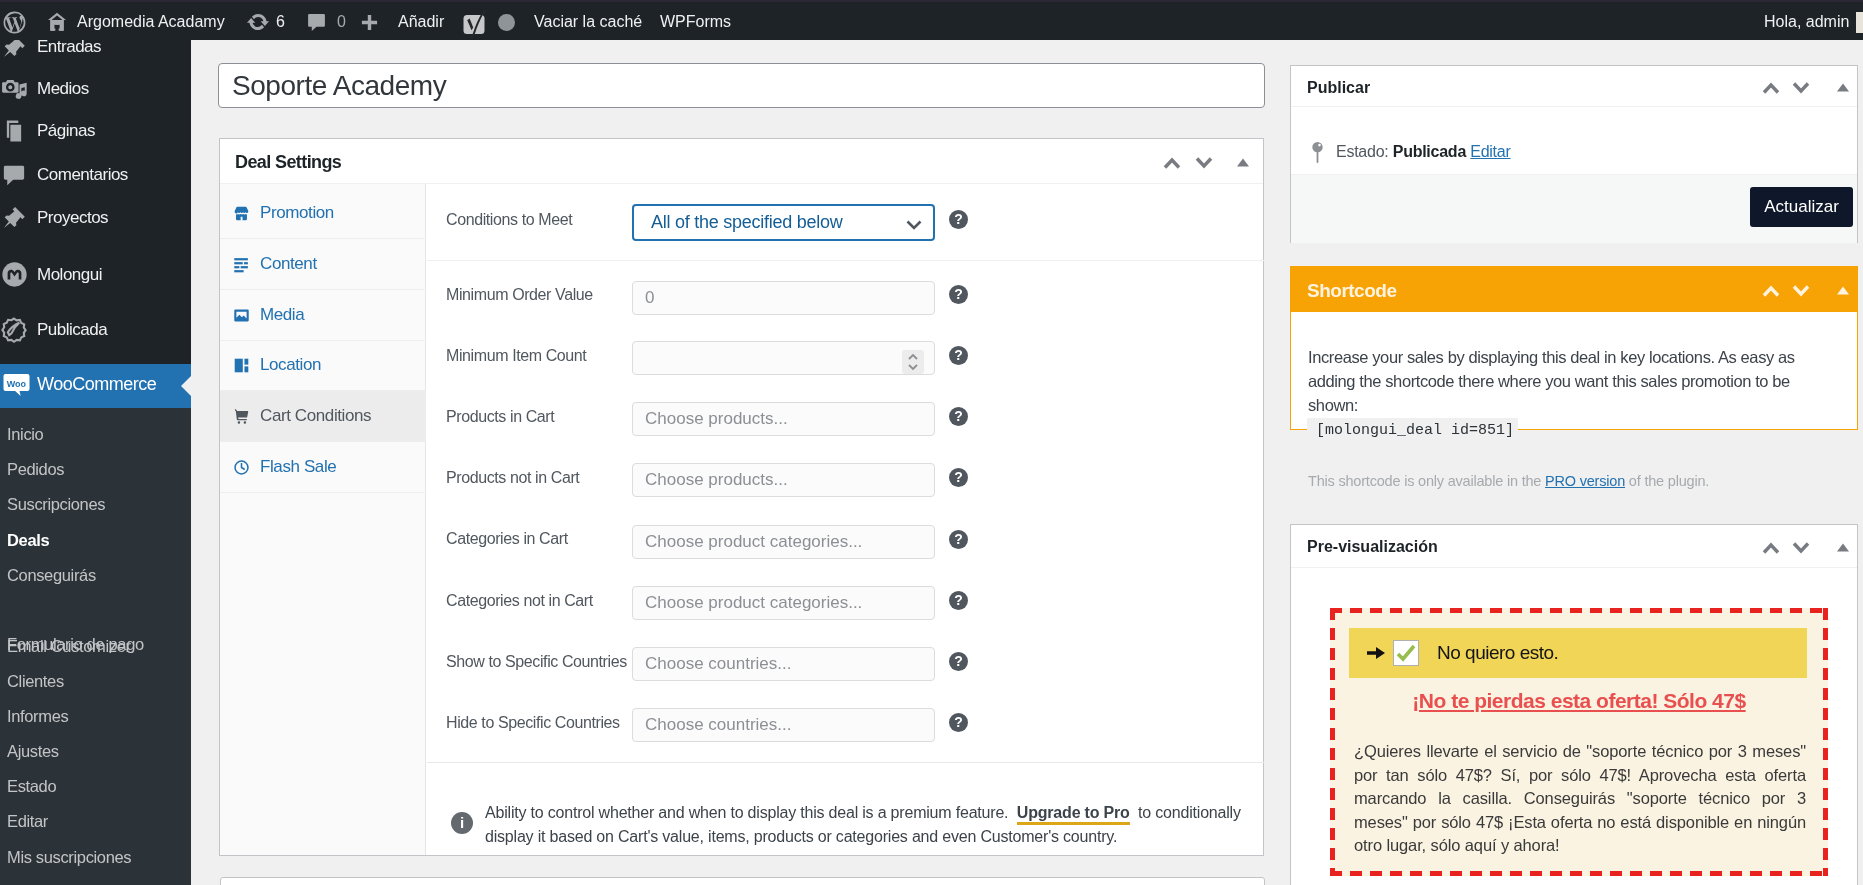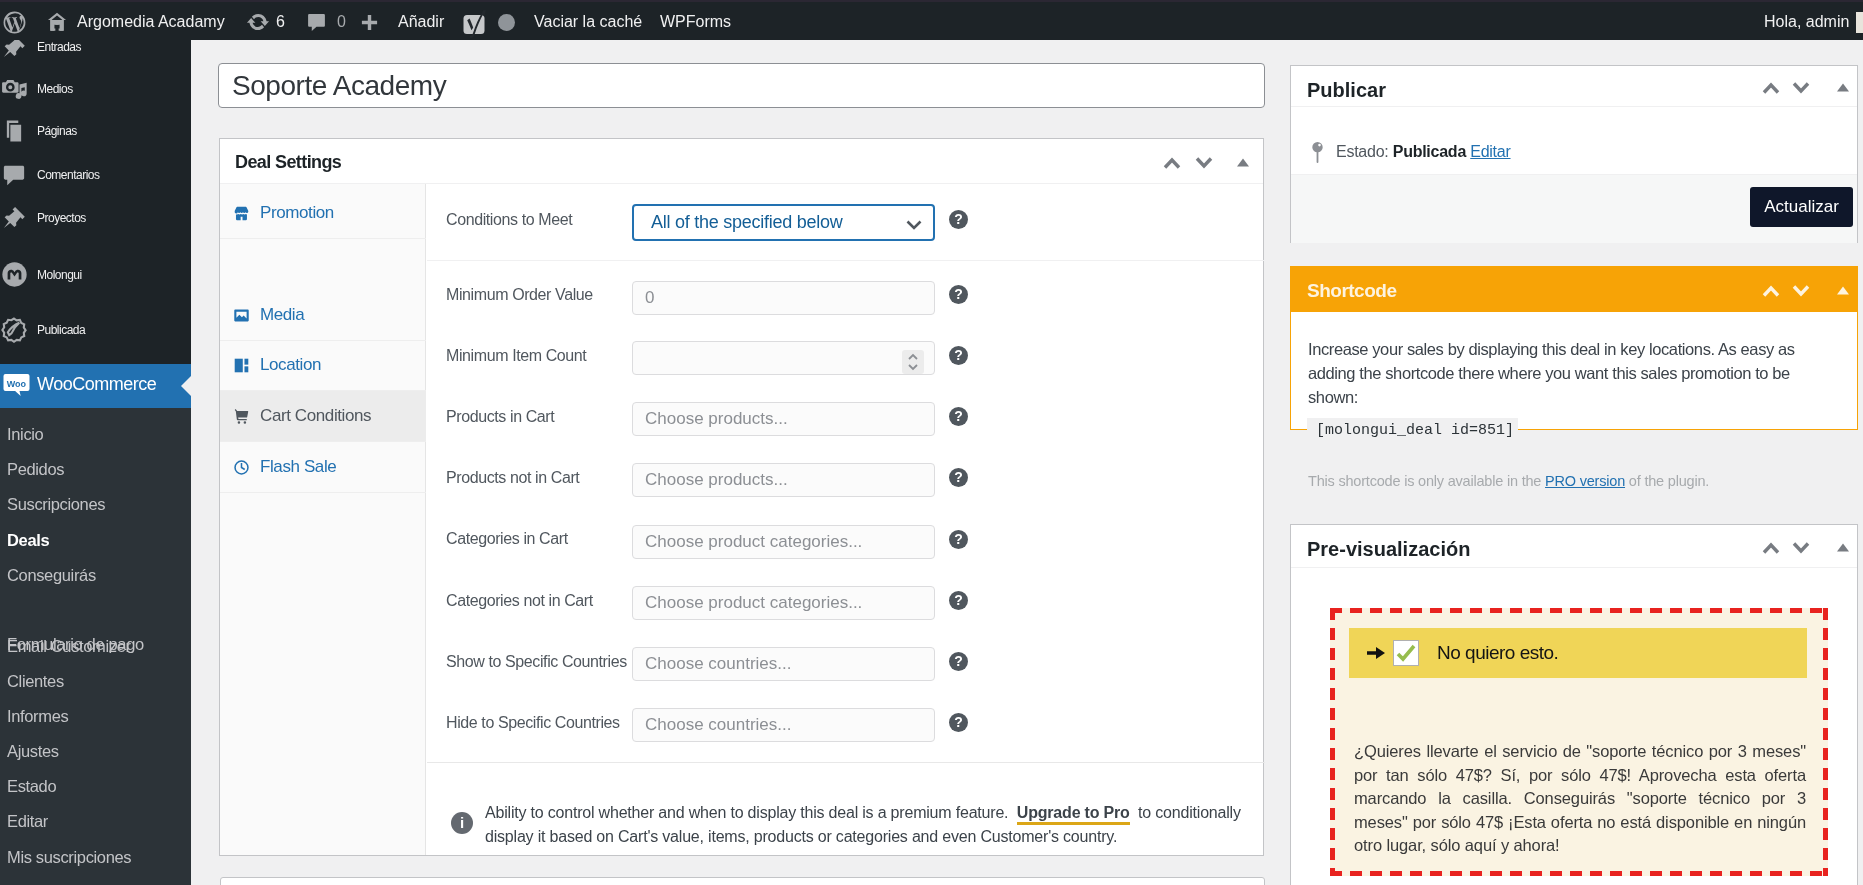--- a/index.html
+++ b/index.html
@@ -7,33 +7,33 @@
   body { font-family:"Liberation Sans", sans-serif; background:#f0f0f1; position:relative; }
   .abs { position:absolute; }
 
   
   #adminbar { position:absolute; left:0; top:0; width:1863px; height:40px; background:#1d2327; z-index:10; color:#f0f0f1; font-size:16px; }
   #adminbar .item { position:absolute; top:2px; height:40px; display:flex; align-items:center; color:#f0f0f1; }
 
   
   #sidebar { position:absolute; left:0; top:40px; width:191px; height:845px; background:#1d2327; }
   #submenuband { position:absolute; left:0; top:368px; width:191px; height:477px; background:#2c3338; }
-  .menuitem { position:absolute; left:0; width:191px; height:43px; display:flex; align-items:center; color:#f0f0f1; font-size:12px; letter-spacing:-0.5px; }
+  .menuitem { position:absolute; left:0; width:191px; height:43px; display:flex; align-items:center; color:#f0f0f1; font-size:17px; letter-spacing:-0.5px; }
   .menuitem .mico { position:absolute; left:0px; width:28px; height:28px; display:flex; align-items:center; justify-content:center; }
   .menuitem .mtxt { position:absolute; left:37px; white-space:nowrap; }
   .subitem { position:absolute; left:0; width:191px; height:35px; line-height:35px; padding-left:7px; color:#c3c4c7; font-size:16.5px; letter-spacing:-0.35px; white-space:nowrap; }
   #woorow { position:absolute; left:0; top:324px; width:191px; height:44px; background:#2271b1; }
   #wooarrow { position:absolute; left:181px; top:336px; width:0; height:0; border:10px solid transparent; border-right-color:#f0f0f1; border-left-width:0; }
 
   
   #titlebox { position:absolute; left:218px; top:63px; width:1047px; height:45px; background:#fff; border:1px solid #8c8f94; border-radius:4px; font-size:28px; letter-spacing:-0.45px; color:#32373c; line-height:43px; padding-left:13px; }
 
   .postbox { position:absolute; background:#fff; border:1px solid #c3c4c7; }
   .pbhead { position:relative; border-bottom:1px solid #f0f0f1; }
-  .pbtitle { font-weight:bold; color:#1d2327; font-size:20px; }
+  .pbtitle { font-weight:bold; color:#1d2327; font-size:16px; }
 
   
   #dealbox { left:219px; top:138px; width:1045px; height:718px; }
   #dealtabs { position:absolute; left:0; top:45px; bottom:0; width:206px; background:#fafafa; border-right:1px solid #e5e5e5; }
   .tab { position:absolute; left:0; width:206px; height:51px; border-bottom:1px solid #eeeeee; color:#2271b1; font-size:17px; }
   .tab .ttxt { position:absolute; left:40px; top:0; line-height:50px; letter-spacing:-0.4px; }
   .tab .tico { position:absolute; left:13px; top:17px; width:17px; height:17px; }
   .tab.active { background:#ececec; color:#50575e; }
 
   .flabel { position:absolute; left:226px; color:#50575e; font-size:16px; letter-spacing:-0.4px; white-space:nowrap; }
@@ -199,20 +199,33 @@
         <path d="M0 8.5 L12 8.5 L6 0.5 Z" fill="#787c82"></path>
       </svg>
   </div>
   <div id="dealtabs">
     <div class="tab" style="top:4px;">
       <svg class="tico" viewBox="0 0 20 20">
           <path fill="#2271b1" d="M2 7.7v-.6c0-.2 0-.3.1-.4l2-4.1c.1-.3.5-.6.8-.6h10.2c.3 0 .7.3.8.6l2 4.1c.1.1.1.2.1.4v.6a1.7 1.7 0 0 1-3.2.8 1.72 1.72 0 0 1-3.05 0 1.72 1.72 0 0 1-3.05 0 1.72 1.72 0 0 1-3.05 0A1.7 1.7 0 0 1 2 7.7zm1.5 3.2c.4.2.8.3 1.2.3.5 0 1.1-.2 1.5-.5.4.3 1 .5 1.5.5s1.1-.2 1.5-.5c.4.3 1 .5 1.5.5s1.1-.2 1.5-.5c.4.3 1 .5 1.5.5s1.1-.2 1.5-.5c.4.3.8.5 1.2.5v5.6c0 .6-.4 1-1 1h-4.2v-4H9v4H4.5c-.6 0-1-.4-1-1z"></path>
         </svg>
       <span class="ttxt">Promotion</span>
     </div>
+    <div class="tab" style="top:55px;">
+      <svg class="tico" viewBox="0 0 20 20">
+          <g fill="#2271b1">
+            <rect x="1.5" y="2.5" width="16" height="2.6"></rect>
+            <rect x="1.5" y="7.2" width="10" height="2.6"></rect>
+            <rect x="13" y="7.2" width="4.5" height="2.6"></rect>
+            <rect x="1.5" y="11.9" width="6" height="2.6"></rect>
+            <rect x="9" y="11.9" width="8.5" height="2.6"></rect>
+            <rect x="1.5" y="16.6" width="11" height="2.6"></rect>
+          </g>
+        </svg>
+      <span class="ttxt">Content</span>
+    </div>
     <div class="tab" style="top:106px;">
       <svg class="tico" viewBox="0 0 20 20">
           <path fill="#2271b1" d="M2.5 3h15c.6 0 1 .4 1 1v12c0 .6-.4 1-1 1h-15c-.6 0-1-.4-1-1V4c0-.6.4-1 1-1zm1.5 2.5v7l3.5-3.5 3 3 2-2 3.5 3.5v-8z"></path>
         </svg>
       <span class="ttxt">Media</span>
     </div>
     <div class="tab" style="top:156px;">
       <svg class="tico" viewBox="0 0 20 20">
           <g fill="#2271b1">
             <rect x="2" y="2" width="9.5" height="16"></rect>
@@ -321,21 +334,21 @@
     <svg class="abs" style="left:471px; top:17px;" width="18" height="14" viewBox="0 0 18 14">
         <polyline points="2,11.5 9,4 16,11.5" fill="none" stroke="#fdf3e0" stroke-width="3.4"></polyline>
       </svg>
     <svg class="abs" style="left:501px; top:17px;" width="18" height="14" viewBox="0 0 18 14">
         <polyline points="2,2.5 9,10 16,2.5" fill="none" stroke="#fdf3e0" stroke-width="3.4"></polyline>
       </svg>
     <svg class="abs" style="left:546px; top:19px;" width="12" height="9" viewBox="0 0 12 9">
         <path d="M0 8.5 L12 8.5 L6 0.5 Z" fill="#fdf3e0"></path>
       </svg>
   </div>
-  <div class="abs" style="left:17px; top:70px; font-size:16.5px; letter-spacing:-0.4px; line-height:24px; color:#3c434a;">Increase your sales by displaying this deal in key locations. As easy as<br>adding the shortcode there where you want this sales promotion to be<br>shown:</div>
+  <div class="abs" style="left:17px; top:78px; font-size:16.5px; letter-spacing:-0.4px; line-height:24px; color:#3c434a;">Increase your sales by displaying this deal in key locations. As easy as<br>adding the shortcode there where you want this sales promotion to be<br>shown:</div>
   <div class="abs" style="left:16px; top:151px; width:211px; height:26px; background:#f0f0f1; font-family:'Liberation Mono',monospace; font-size:15px; line-height:26px; color:#2c3338; padding-left:9px;">[molongui_deal id=851]</div>
   <div class="abs" style="left:17px; top:206px; font-size:14.5px; letter-spacing:-0.2px; color:#a7aaad;">This shortcode is only available in the <a style="color:#2271b1; text-decoration:underline;">PRO version</a> of the plugin.</div>
 </div>
 <div class="rbox" id="prevbox" style="top:524px; height:361px; border-bottom:none;">
   <div class="pbhead" style="height:43px;">
     <span class="pbtitle" style="position:absolute; left:16px; top:13px;">Pre-visualización</span>
     <svg class="abs" style="left:471px; top:16px;" width="18" height="14" viewBox="0 0 18 14">
         <polyline points="2,11.5 9,4 16,11.5" fill="none" stroke="#787c82" stroke-width="3.4"></polyline>
       </svg>
     <svg class="abs" style="left:501px; top:16px;" width="18" height="14" viewBox="0 0 18 14">
@@ -354,20 +367,21 @@
       <svg class="abs" style="left:18px; top:17px;" width="18" height="16" viewBox="0 0 18 16">
           <path fill="#111" d="M0 6.2h9V2l9 6-9 6V9.8H0z"></path>
         </svg>
       <div class="abs" style="left:44px; top:12px; width:26px; height:26px; background:#fff; border:1px solid #b0b0b0;">
         <svg class="abs" style="left:2px; top:3px;" width="20" height="18" viewBox="0 0 20 18">
             <polyline points="2,10 7,15 18,2" fill="none" stroke="#96bd4e" stroke-width="3.6"></polyline>
           </svg>
       </div>
       <div class="abs" style="left:88px; top:14px; font-size:19px; letter-spacing:-0.5px; color:#141414;">No quiero esto.</div>
     </div>
+    <div class="abs" style="left:5px; top:81px; width:488px; text-align:center; font-size:21px; letter-spacing:-0.5px; font-weight:bold; color:#e94f4f; text-decoration:underline;">¡No te pierdas esta oferta! Sólo 47$</div>
     <div class="abs" style="left:24px; top:132px; width:452px; font-size:16.5px; letter-spacing:-0.12px; line-height:23.5px; color:#3a3a3a;">
       <div style="text-align:justify; text-align-last:justify;">¿Quieres llevarte el servicio de "soporte técnico por 3 meses"</div>
       <div style="text-align:justify; text-align-last:justify;">por tan sólo 47$? Sí, por sólo 47$! Aprovecha esta oferta</div>
       <div style="text-align:justify; text-align-last:justify;">marcando la casilla. Conseguirás "soporte técnico por 3</div>
       <div style="text-align:justify; text-align-last:justify;">meses" por sólo 47$ ¡Esta oferta no está disponible en ningún</div>
       <div>otro lugar, sólo aquí y ahora!</div>
     </div>
   </div>
 </div>
 

